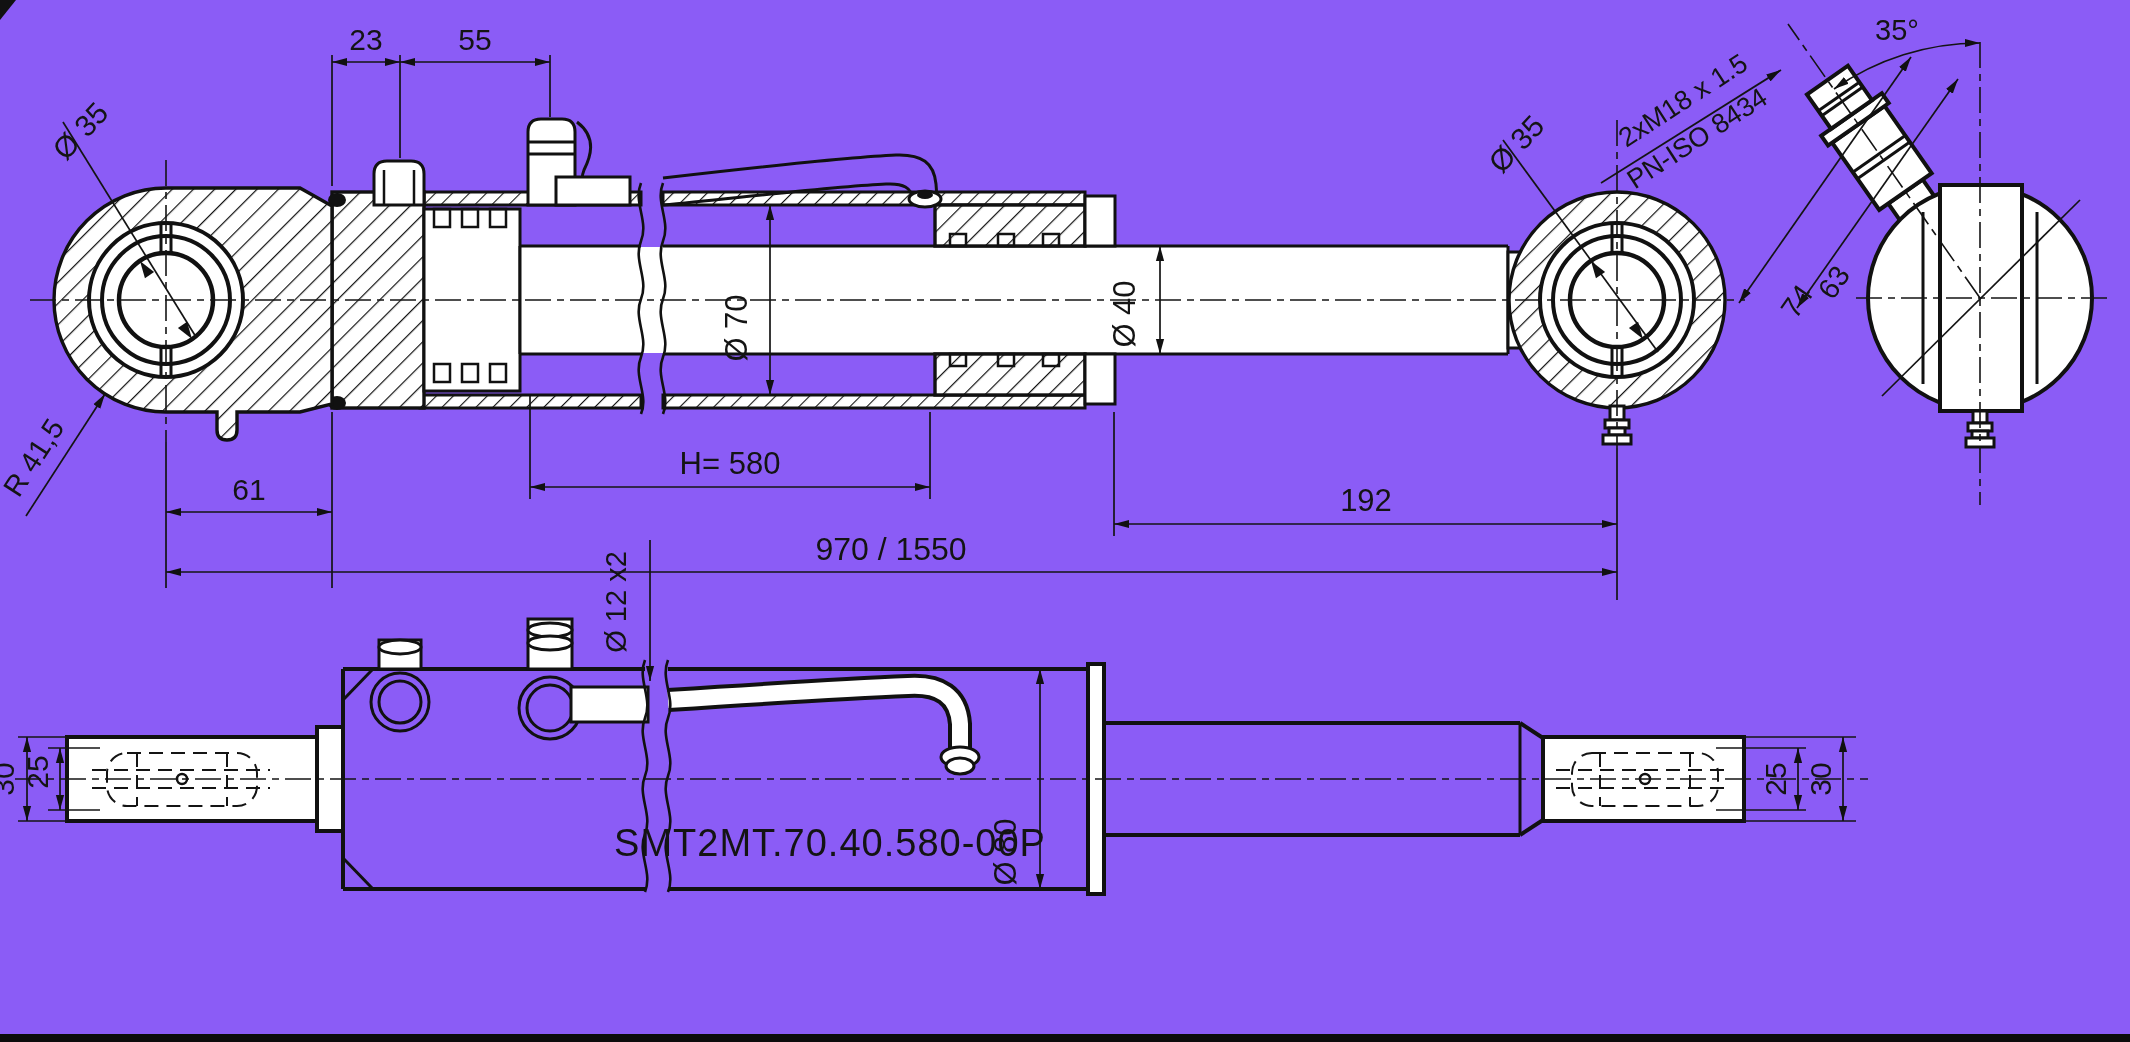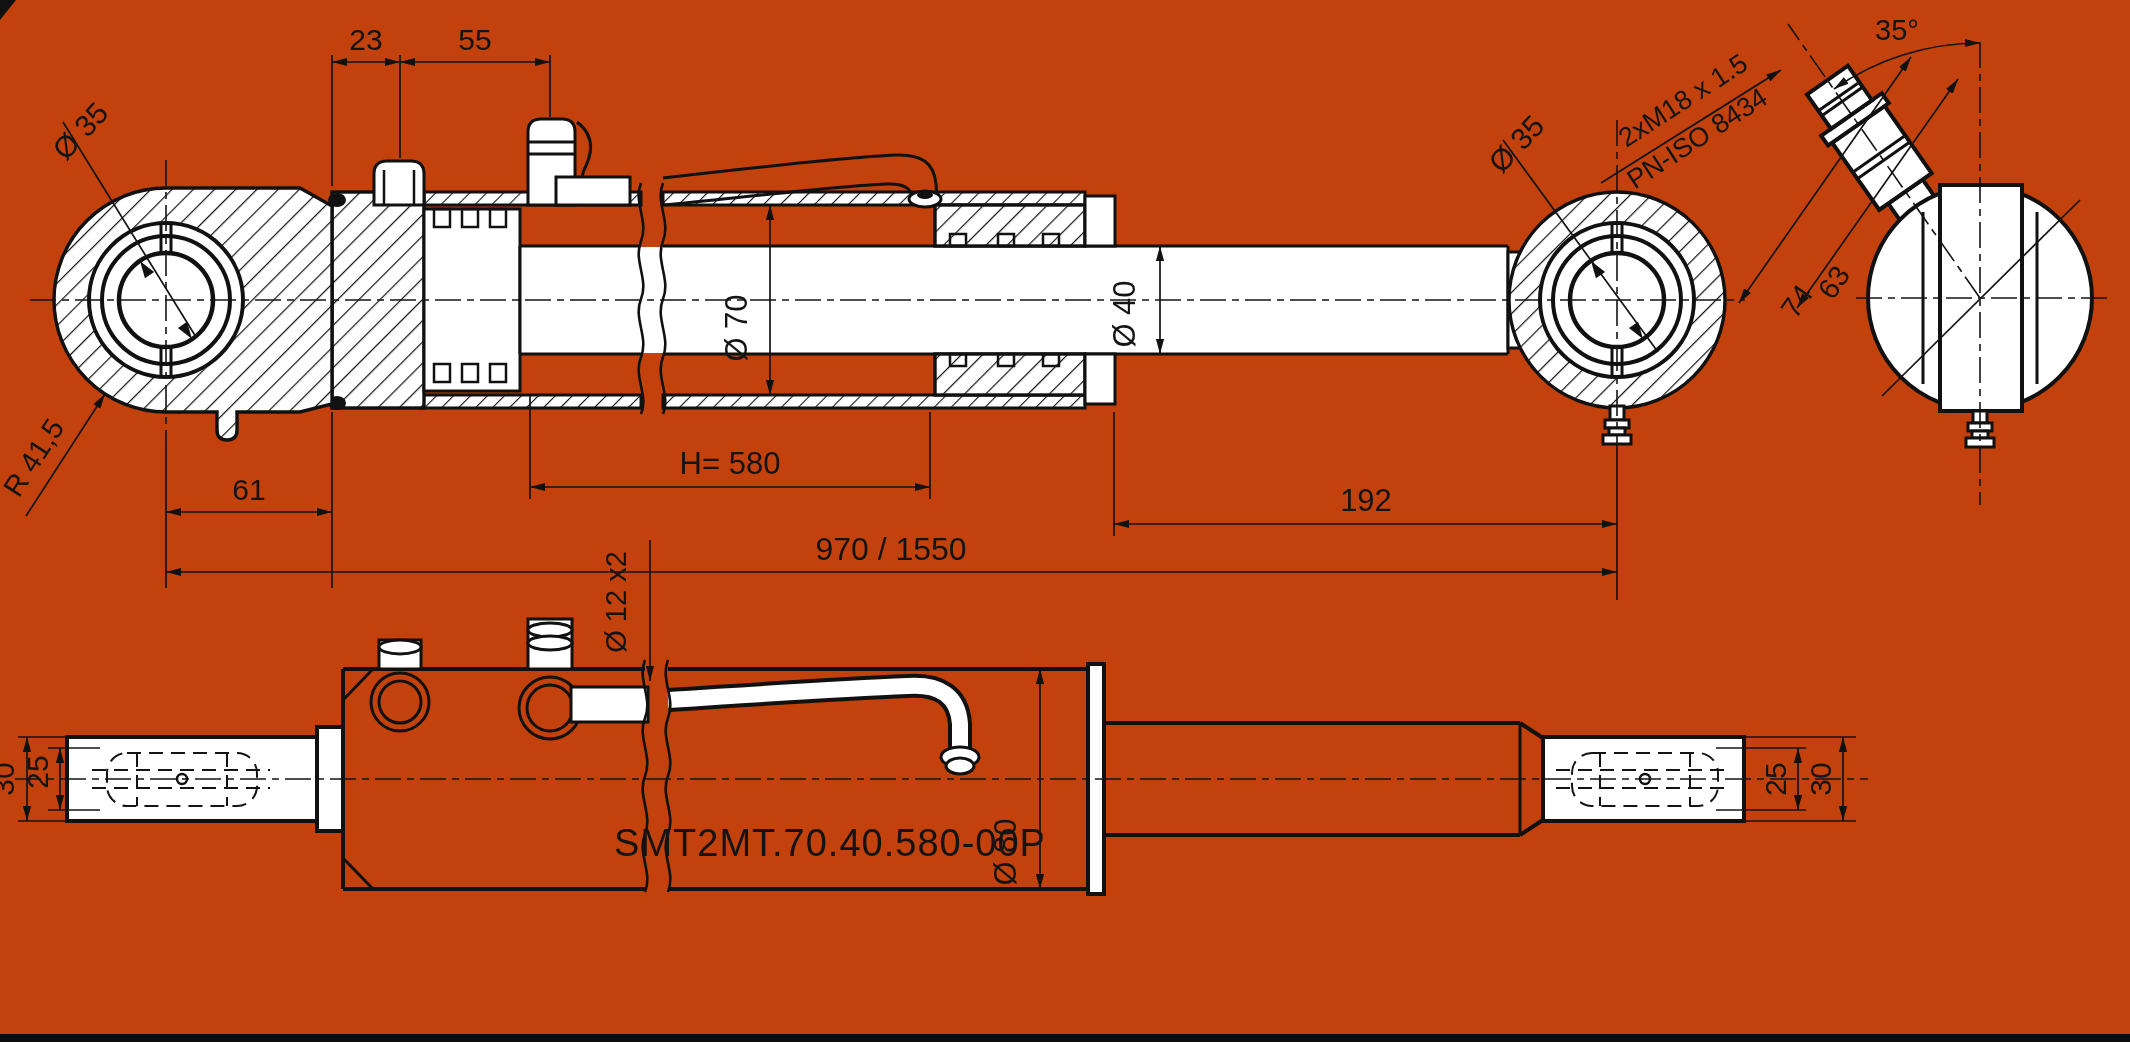--- a/index.html
+++ b/index.html
@@ -1,16 +1,16 @@
 <!DOCTYPE html>
 <html><head>
 <meta charset="utf-8">
 <style>
   html,body{margin:0;padding:0;background:#e8e8e8;}
-  #stage{position:relative;width:2130px;height:1042px;background:#c2410c;overflow:hidden;
+  #stage{position:relative;width:2130px;height:1042px;background:#8b5cf6;overflow:hidden;
          font-family:"Liberation Sans", sans-serif;}
   svg{display:block}
   text{fill:#141414;font-family:"Liberation Sans", sans-serif;}
   .fs27{font-size:27px}.fs29{font-size:29px}.fs30{font-size:30px}.fs31{font-size:31px}
   .fs32{font-size:32px}.fs38{font-size:38px;letter-spacing:1px}
   .thin{stroke:#141414;stroke-width:1.7;fill:none}
   .cl{stroke:#141414;stroke-width:1.6;fill:none;stroke-dasharray:26 6 7 6}
   .hid{stroke:#141414;stroke-width:2;fill:none;stroke-dasharray:14 8}
   .o3{stroke:#111;stroke-width:3;fill:#fff}
   .o3n{stroke:#111;stroke-width:3;fill:none}

